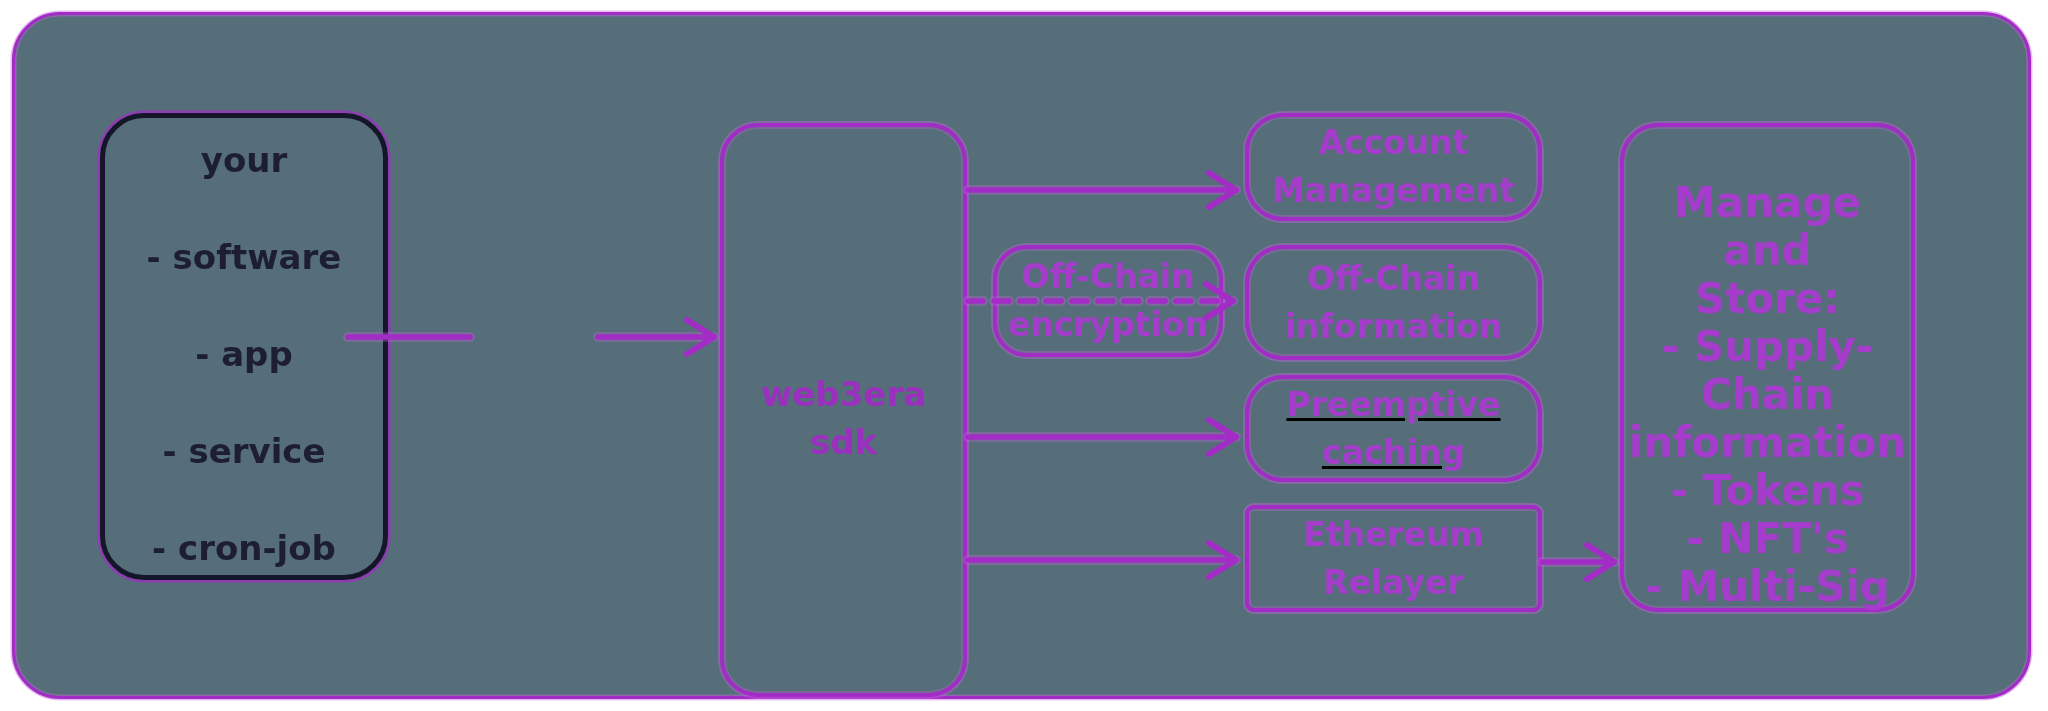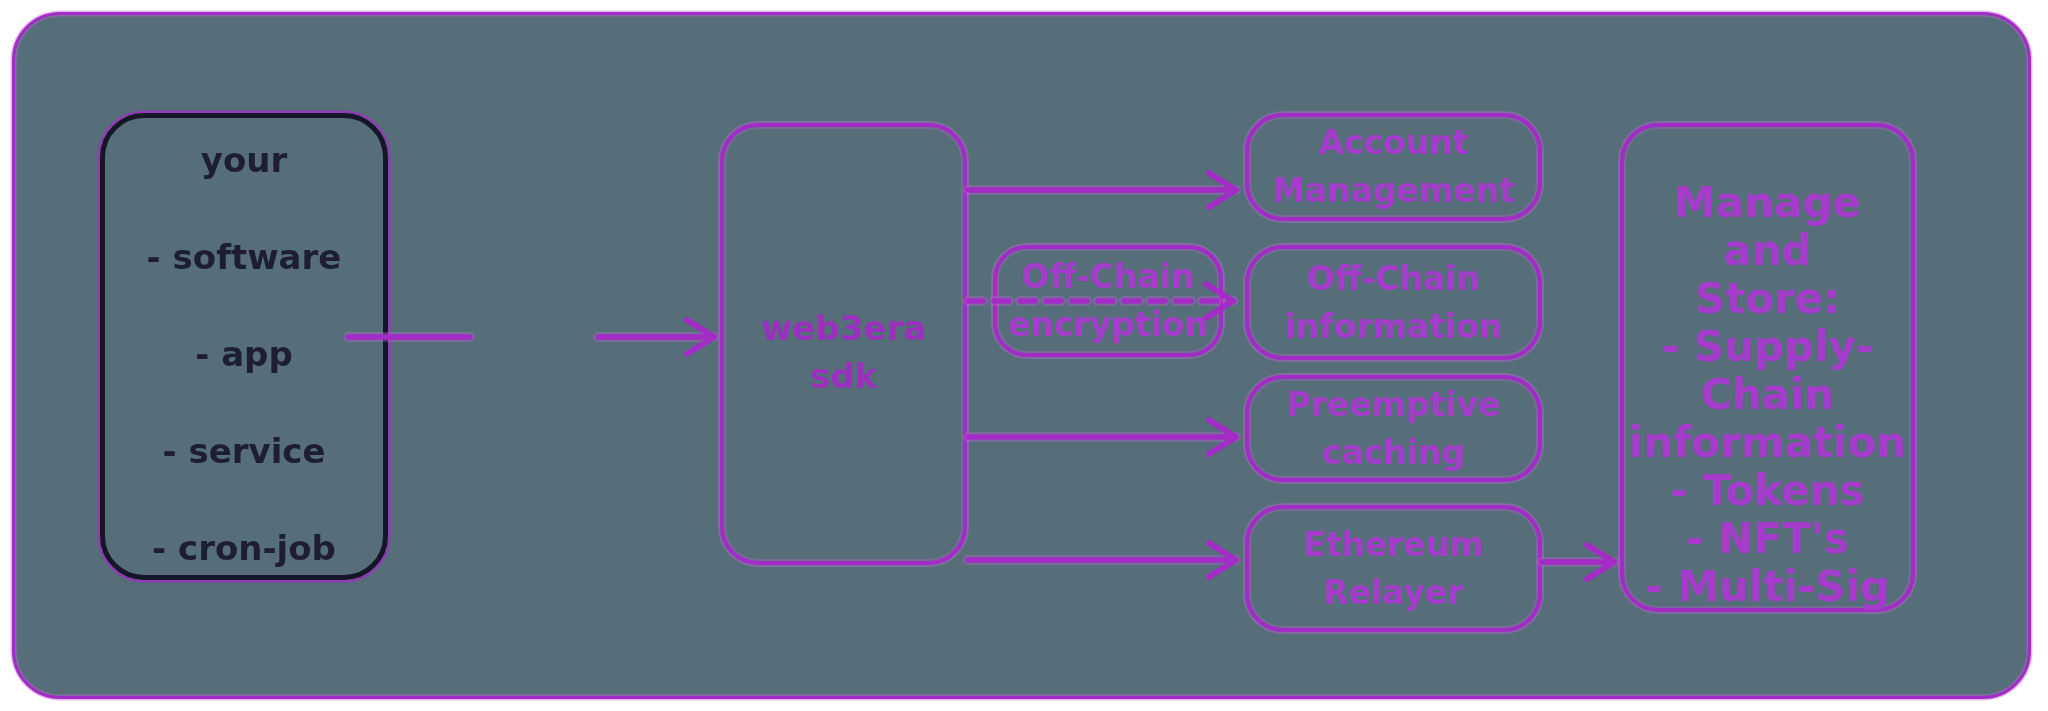--- a/index.html
+++ b/index.html
@@ -16,28 +16,28 @@
   .mk{stroke:var(--stroke-magenta,#a42cc6);stroke-width:6;fill:none;stroke-linejoin:round;stroke-linecap:round;}
   .box{position:absolute;box-sizing:border-box;display:flex;flex-direction:column;
        align-items:center;justify-content:center;text-align:center;z-index:2;}
   .mag{border:4px solid var(--stroke-magenta,#a42cc6);border-radius:38px;
        box-shadow:0 0 0 2px rgba(201,102,224,.40), inset 0 0 0 2px rgba(201,102,224,.30);}
   .client-box{left:100px;top:113px;width:288px;height:467px;border:5px solid var(--client-border,#15162a);
        border-radius:44px;box-shadow:0 0 0 2.5px rgba(164,44,198,.75);padding-top:16px;gap:48px;}
   .client-box .t{color:var(--text-dark,#1d1e32);font-size:34px;line-height:49px;}
   .languages{position:absolute;left:398px;top:116px;width:260px;text-align:center;z-index:2;}
   .languages .t{color:var(--text-purple,#9b2fbe);font-size:34px;line-height:48.4px;}
-  .sdk-box{left:720px;top:123px;width:247px;height:442px;}
+  .sdk-box{left:720px;top:123px;width:247px;height:574px;}
   .sdk-box .t{color:var(--text-purple,#9b2fbe);font-size:34px;line-height:48px;transform:translateY(8px);}
   .feature{left:1245px;width:297px;}
   .feature .t,.enc .t{color:var(--text-label,#a63ccb);font-size:33px;line-height:48px;}
   .acct{top:113px;height:108px;}
   .opti{top:245px;height:115px;}
-  .cach{top:375px;height:107px;}
-  .rely{top:505px;height:127px;}
+  .cach{top:375px;height:107px;text-decoration:underline;}
+  .rely{top:505px;height:107px;border-radius:9px;}
   .enc{left:993px;top:245px;width:230px;height:112px;border-radius:34px;}
   .storage-box{left:1620px;top:123px;width:295px;height:489px;justify-content:flex-start;padding-top:52px;}
   .storage-box .t{color:var(--text-label,#a63ccb);font-size:42px;line-height:48px;}
 </style>
 </head>
 <body>
 
 <div class="canvas">
 
   <div class="frame"></div>

